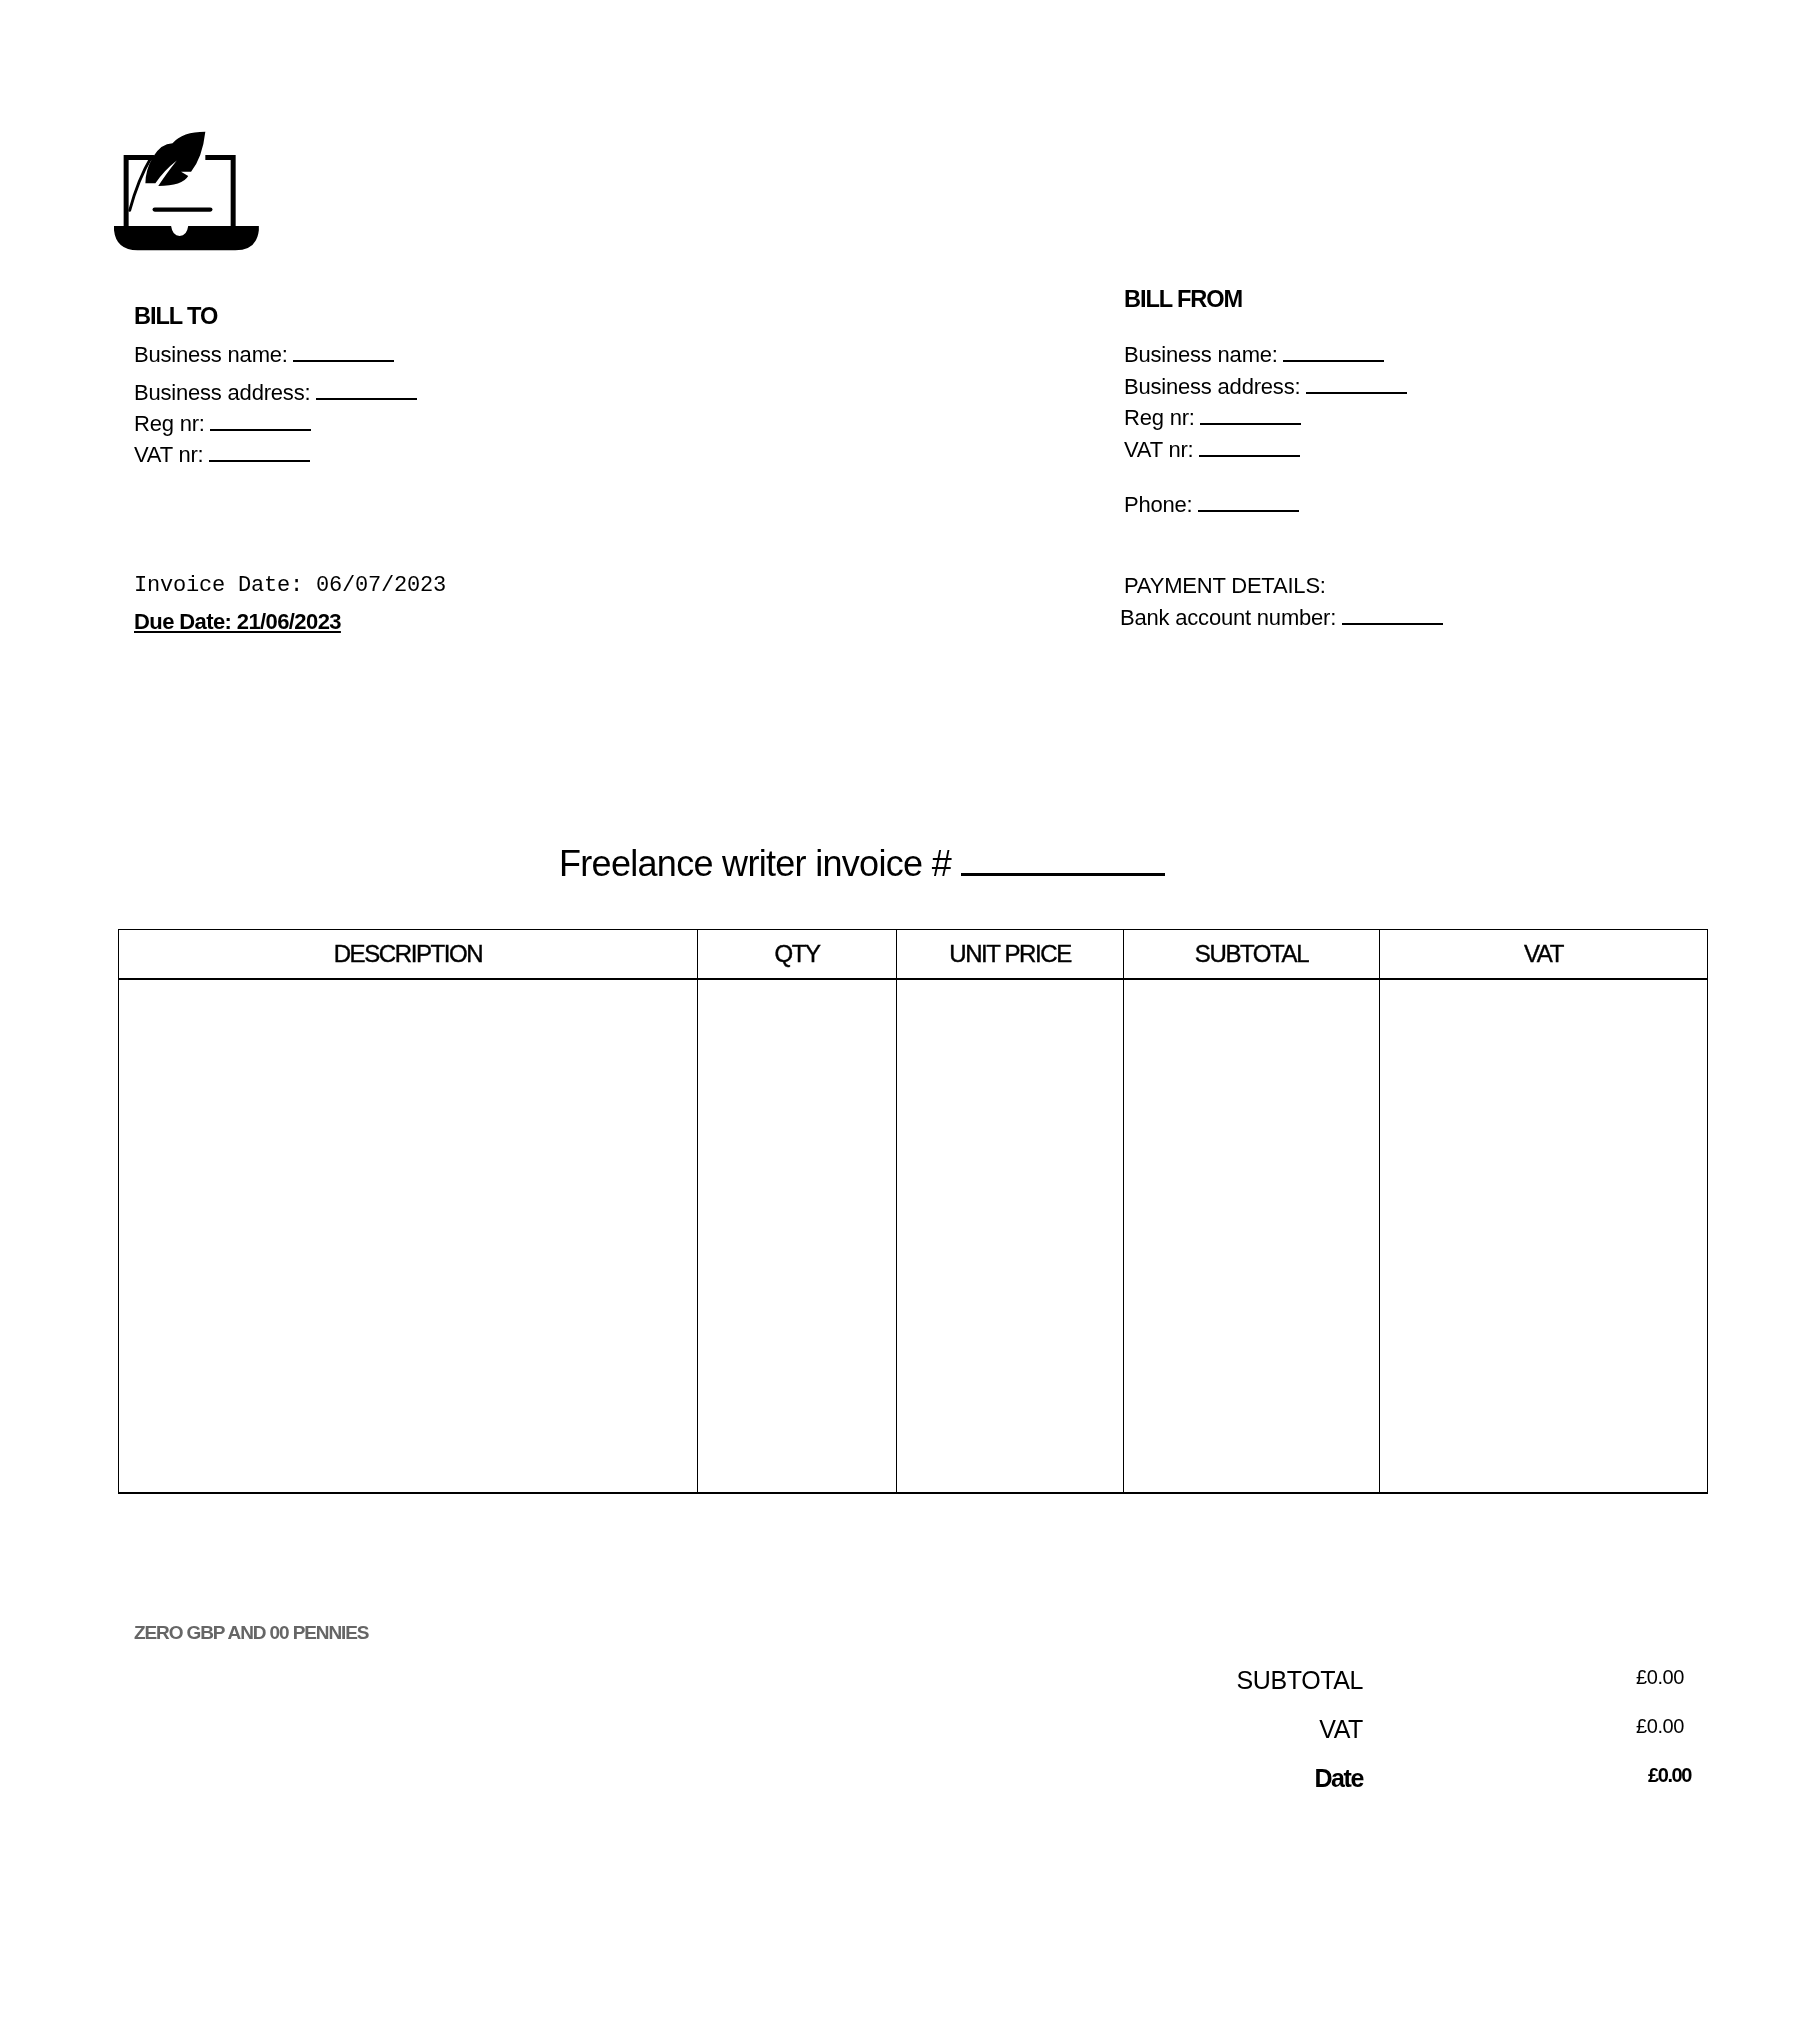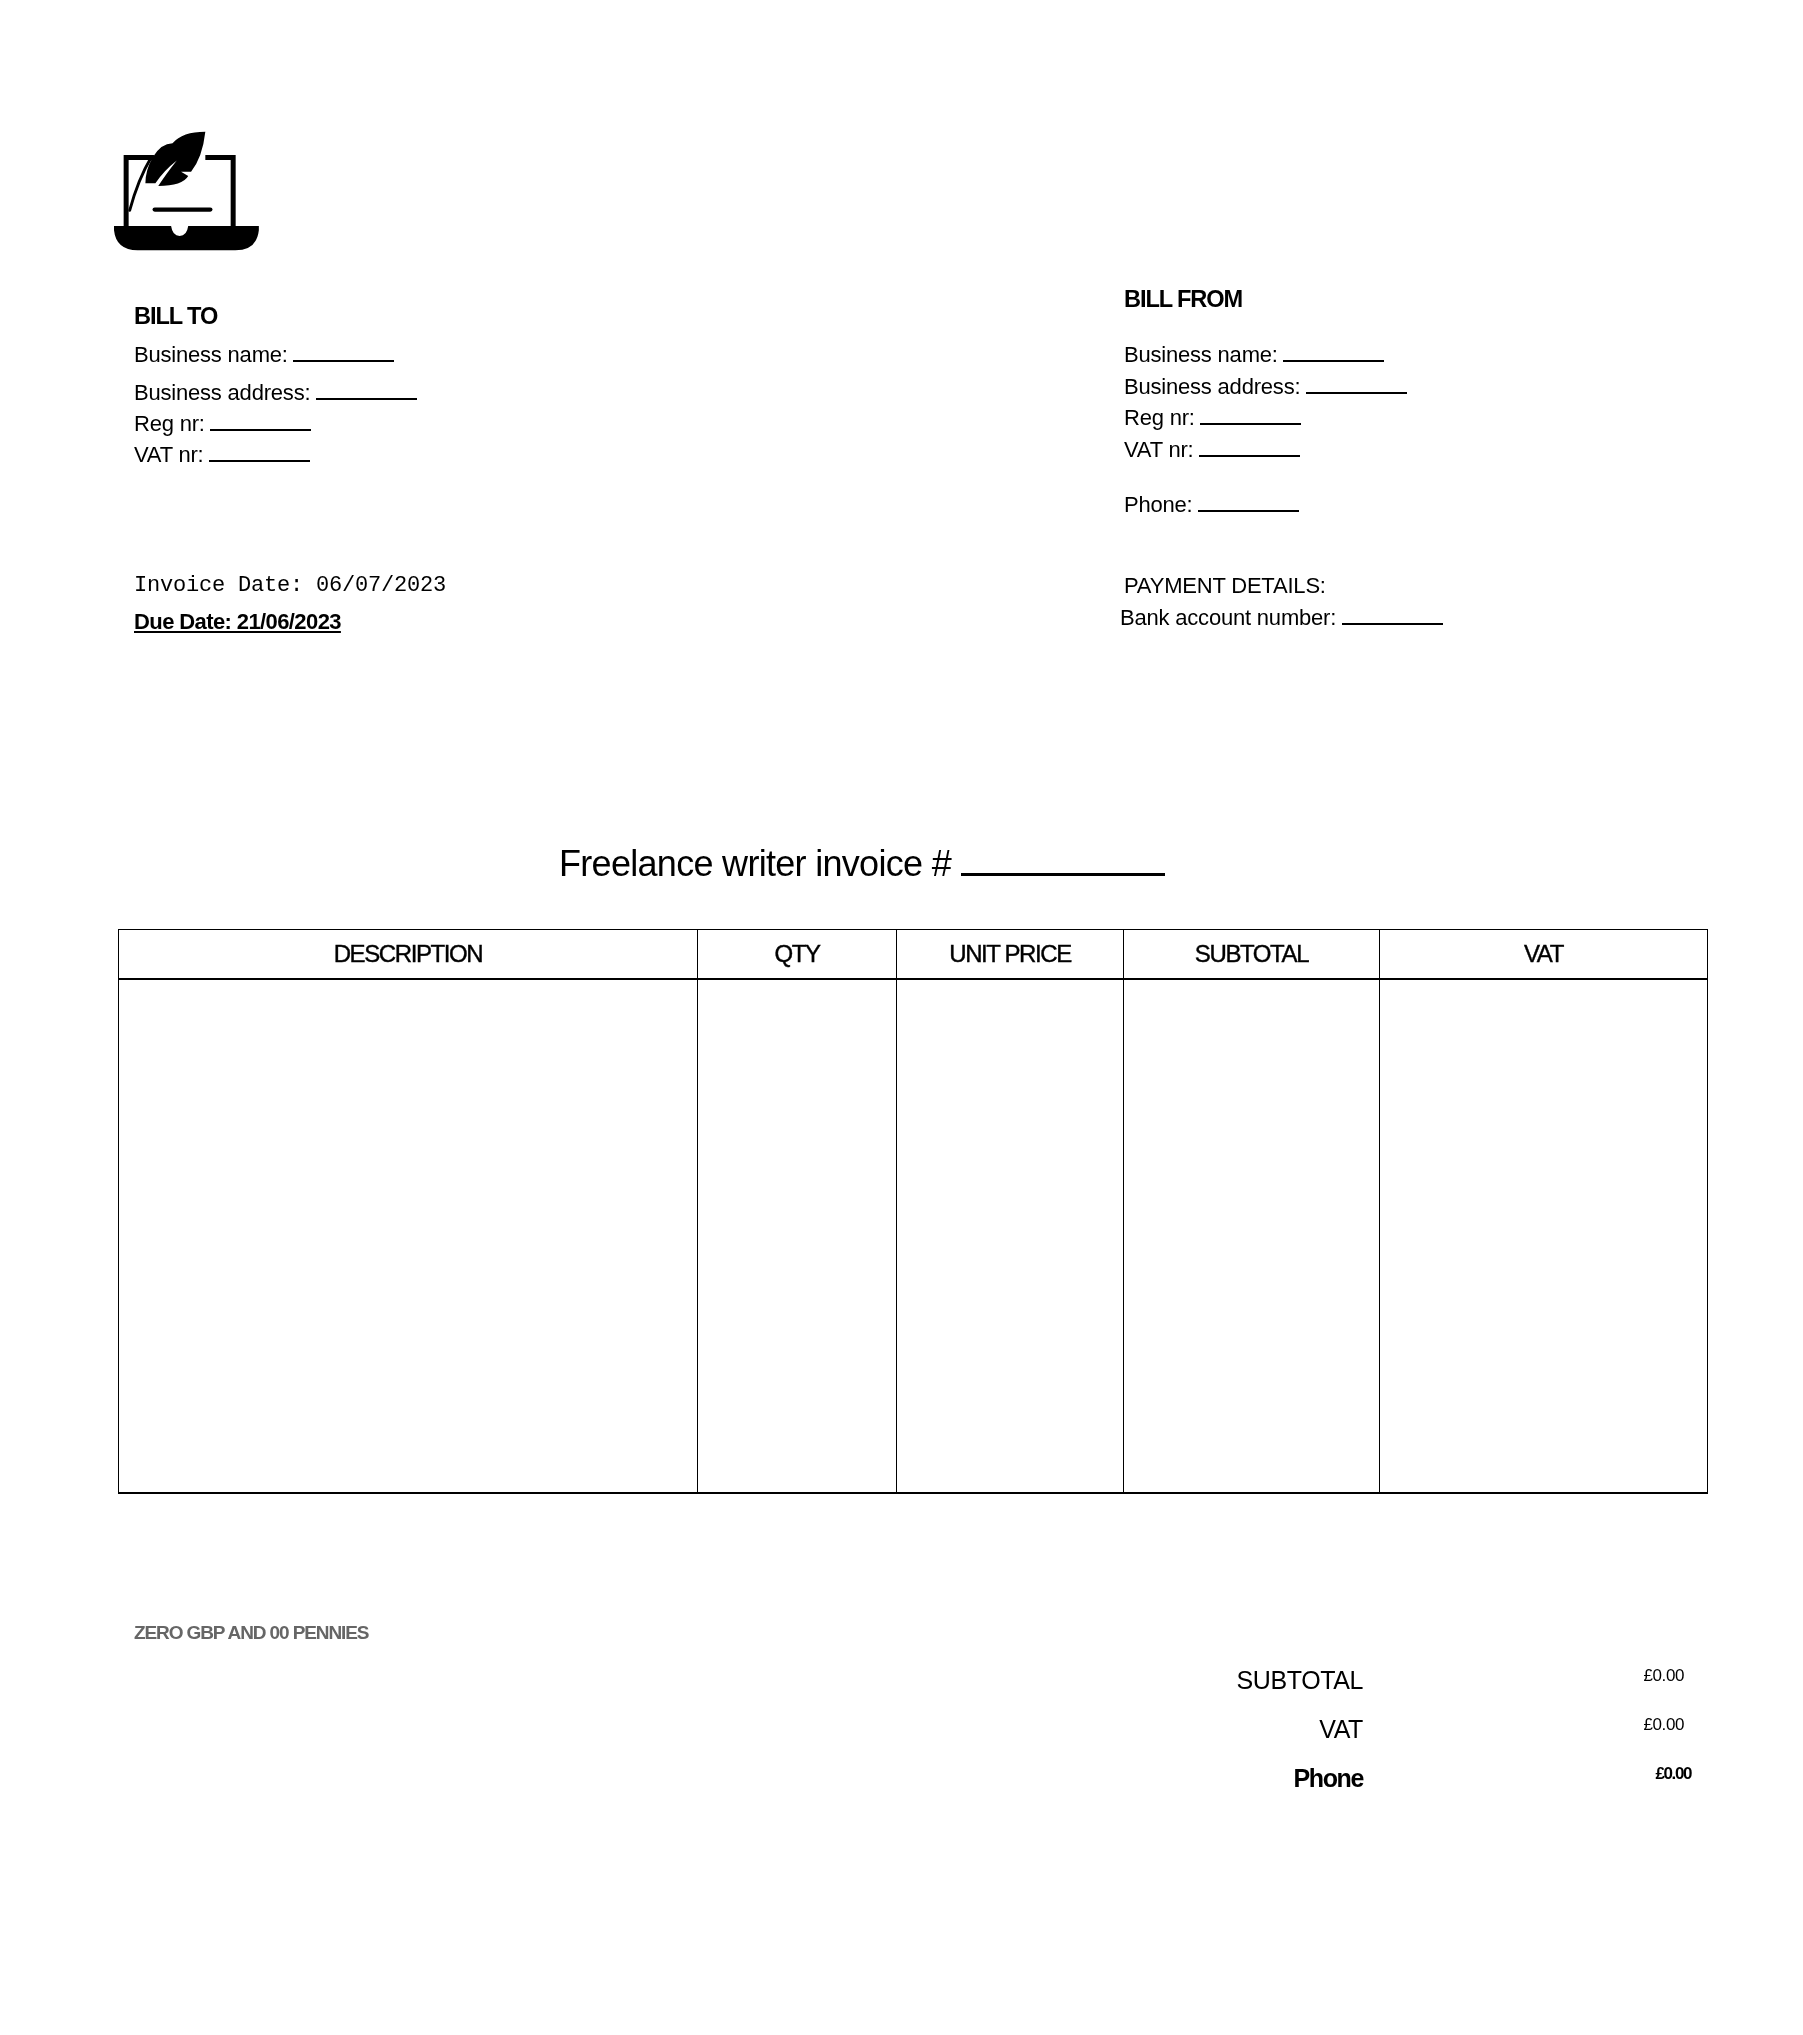--- a/index.html
+++ b/index.html
@@ -29,21 +29,21 @@
   table.items thead tr { height: 49px; }
   table.items thead th { border-bottom: 2.9px solid #000; }
   table.items tbody tr:last-child td { border-bottom: 2.9px solid #000; }
   table.items th {
     font-size: 24px; font-weight: normal; letter-spacing: -1.4px; text-align: center;
     -webkit-text-stroke: 0.4px #000;
   }
   .words { font-size: 19px; color: #666666; letter-spacing: -1.1px; font-weight: bold; }
 
   .tot-label { position: absolute; right: 441px; font-size: 25px; letter-spacing: -0.4px; text-align: right; }
-  .tot-val { position: absolute; right: 120px; font-size: 17px; letter-spacing: -0.4px; text-align: right; }
+  .tot-val { position: absolute; right: 120px; font-size: 20px; letter-spacing: -0.4px; text-align: right; }
   .tot-bold { font-weight: bold; letter-spacing: -1.4px; }
 </style>
 </head>
 <body>
 
 <div class="logo">
   <svg width="147" height="127" viewBox="0 0 206 178" xmlns="http://www.w3.org/2000/svg">
 
     <path d="M56 40 L17 40 L17 138" fill="none" stroke="#000" stroke-width="7"></path>
     <path d="M128 40 L167 40 L167 138" fill="none" stroke="#000" stroke-width="7"></path>
@@ -129,15 +129,15 @@
 </table>
 
 <div class="abs words" style="left:134px; top:1622px;">ZERO GBP AND 00 PENNIES</div>
 
 <div class="tot-label" style="top:1666px;">SUBTOTAL</div>
 <div class="tot-val" style="top:1666px;">£0.00</div>
 
 <div class="tot-label" style="top:1715px;">VAT</div>
 <div class="tot-val" style="top:1715px;">£0.00</div>
 
-<div class="tot-label tot-bold" style="top:1764px;">Phone</div>
+<div class="tot-label tot-bold" style="top:1764px;">Date</div>
 <div class="tot-val tot-bold" style="top:1764px; right:113px;">£0.00</div>
 
 
 </body></html>

